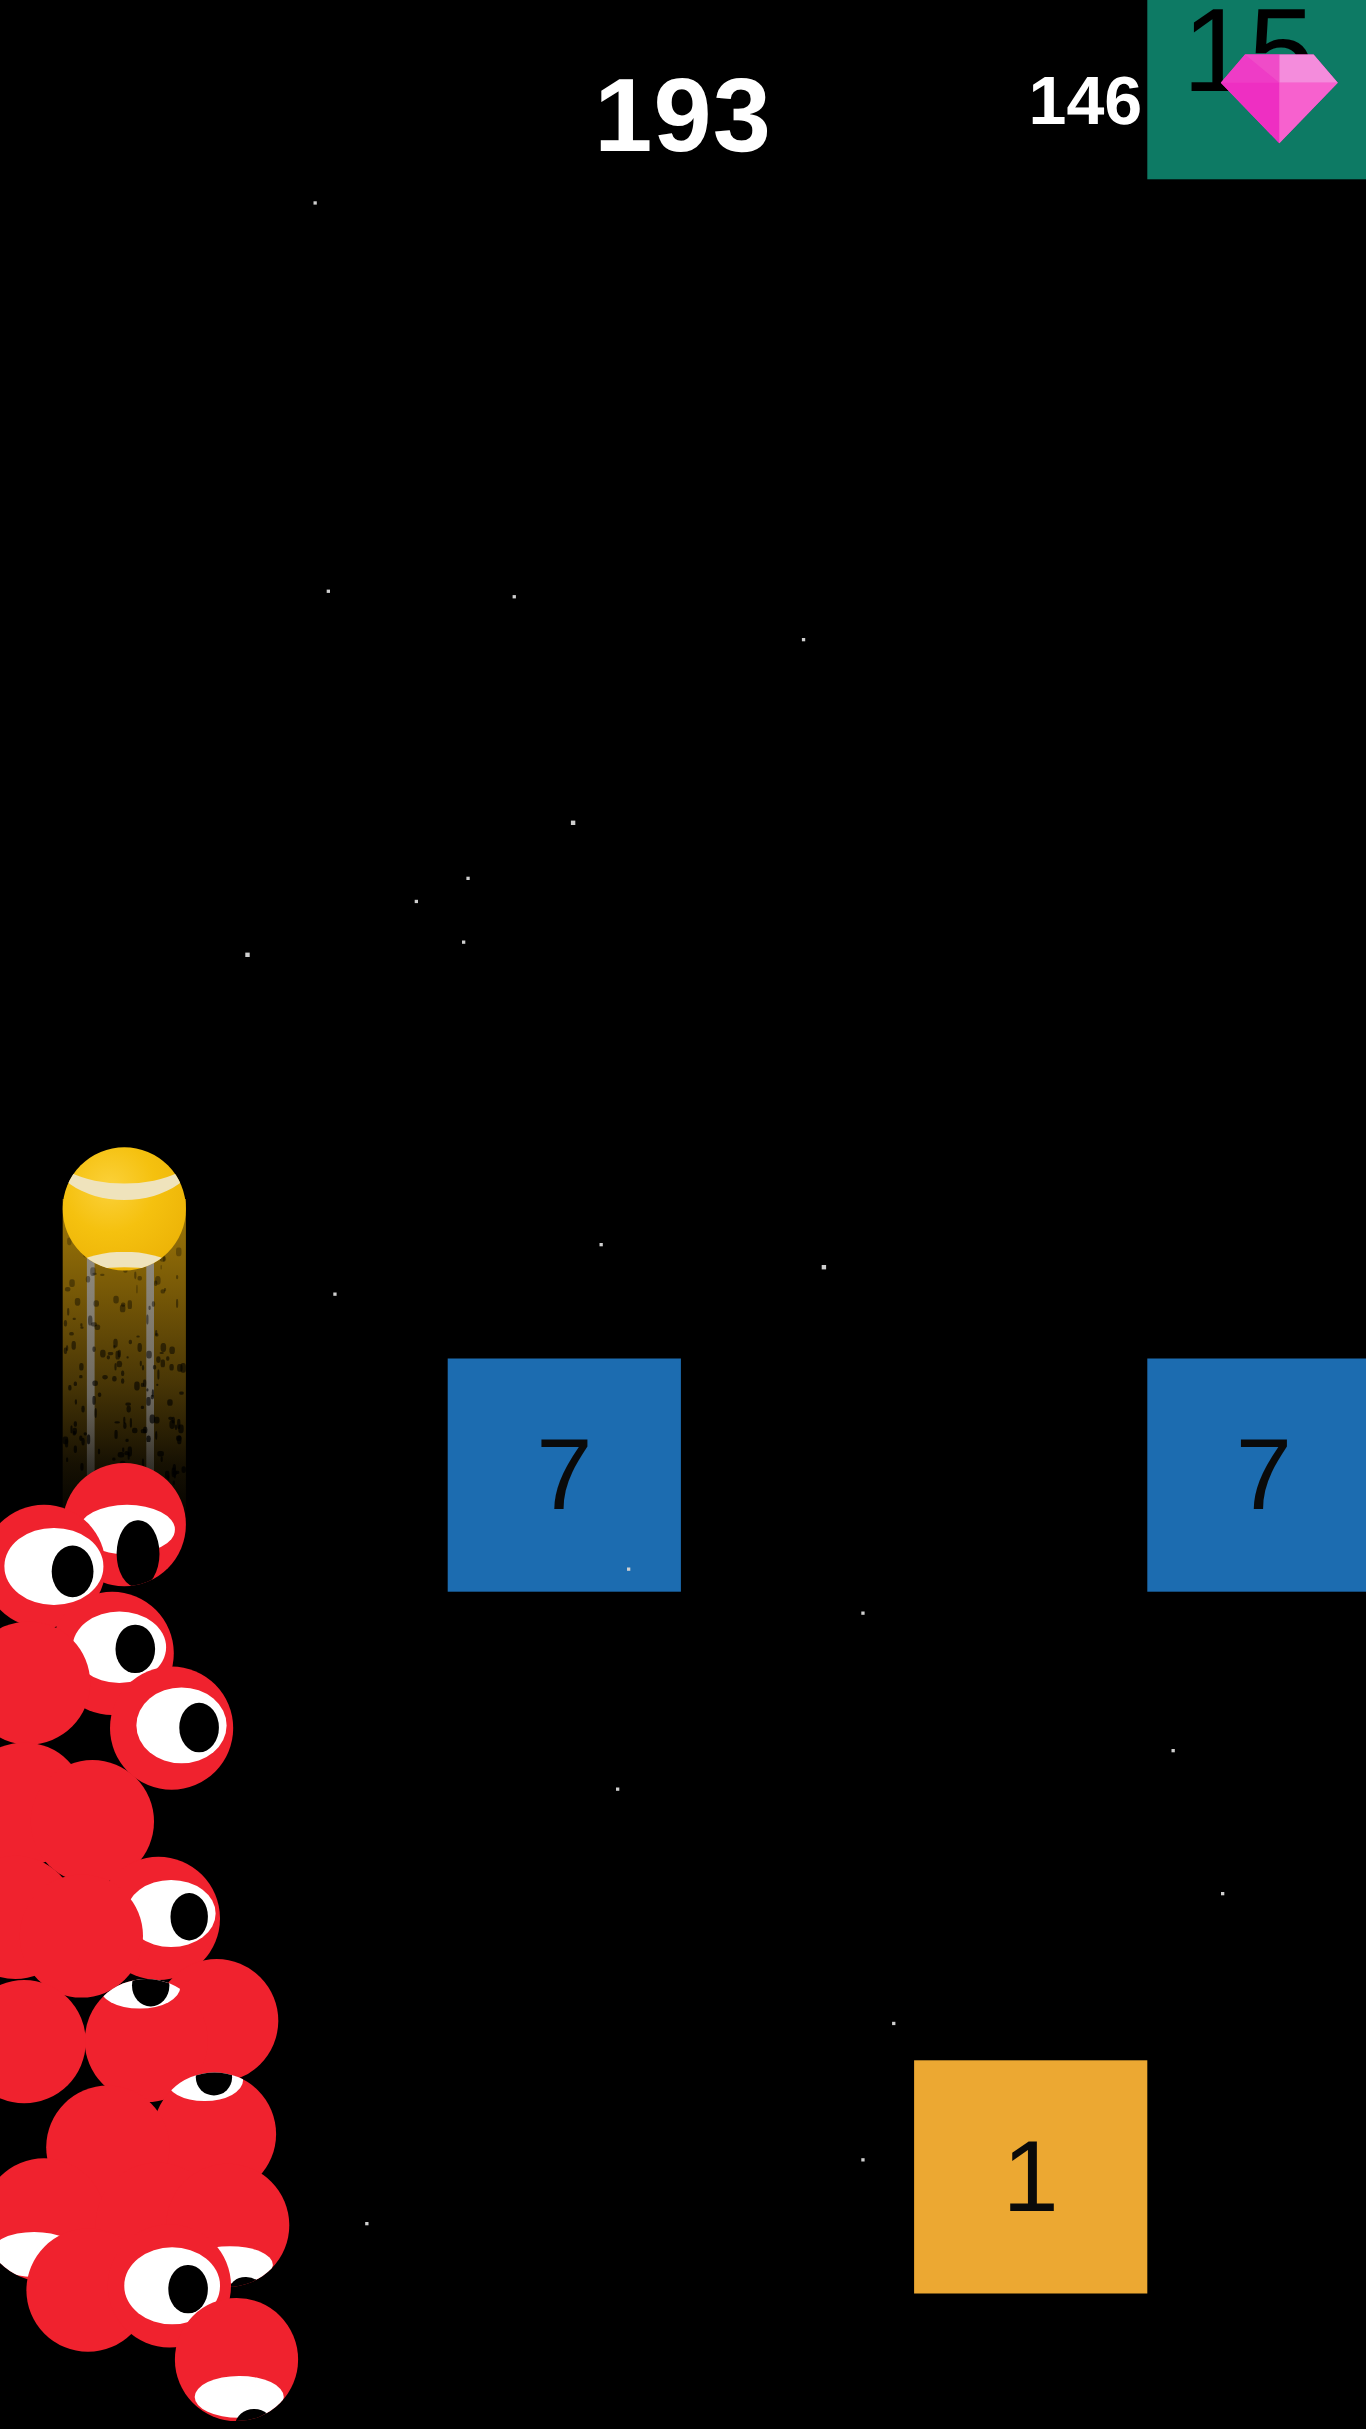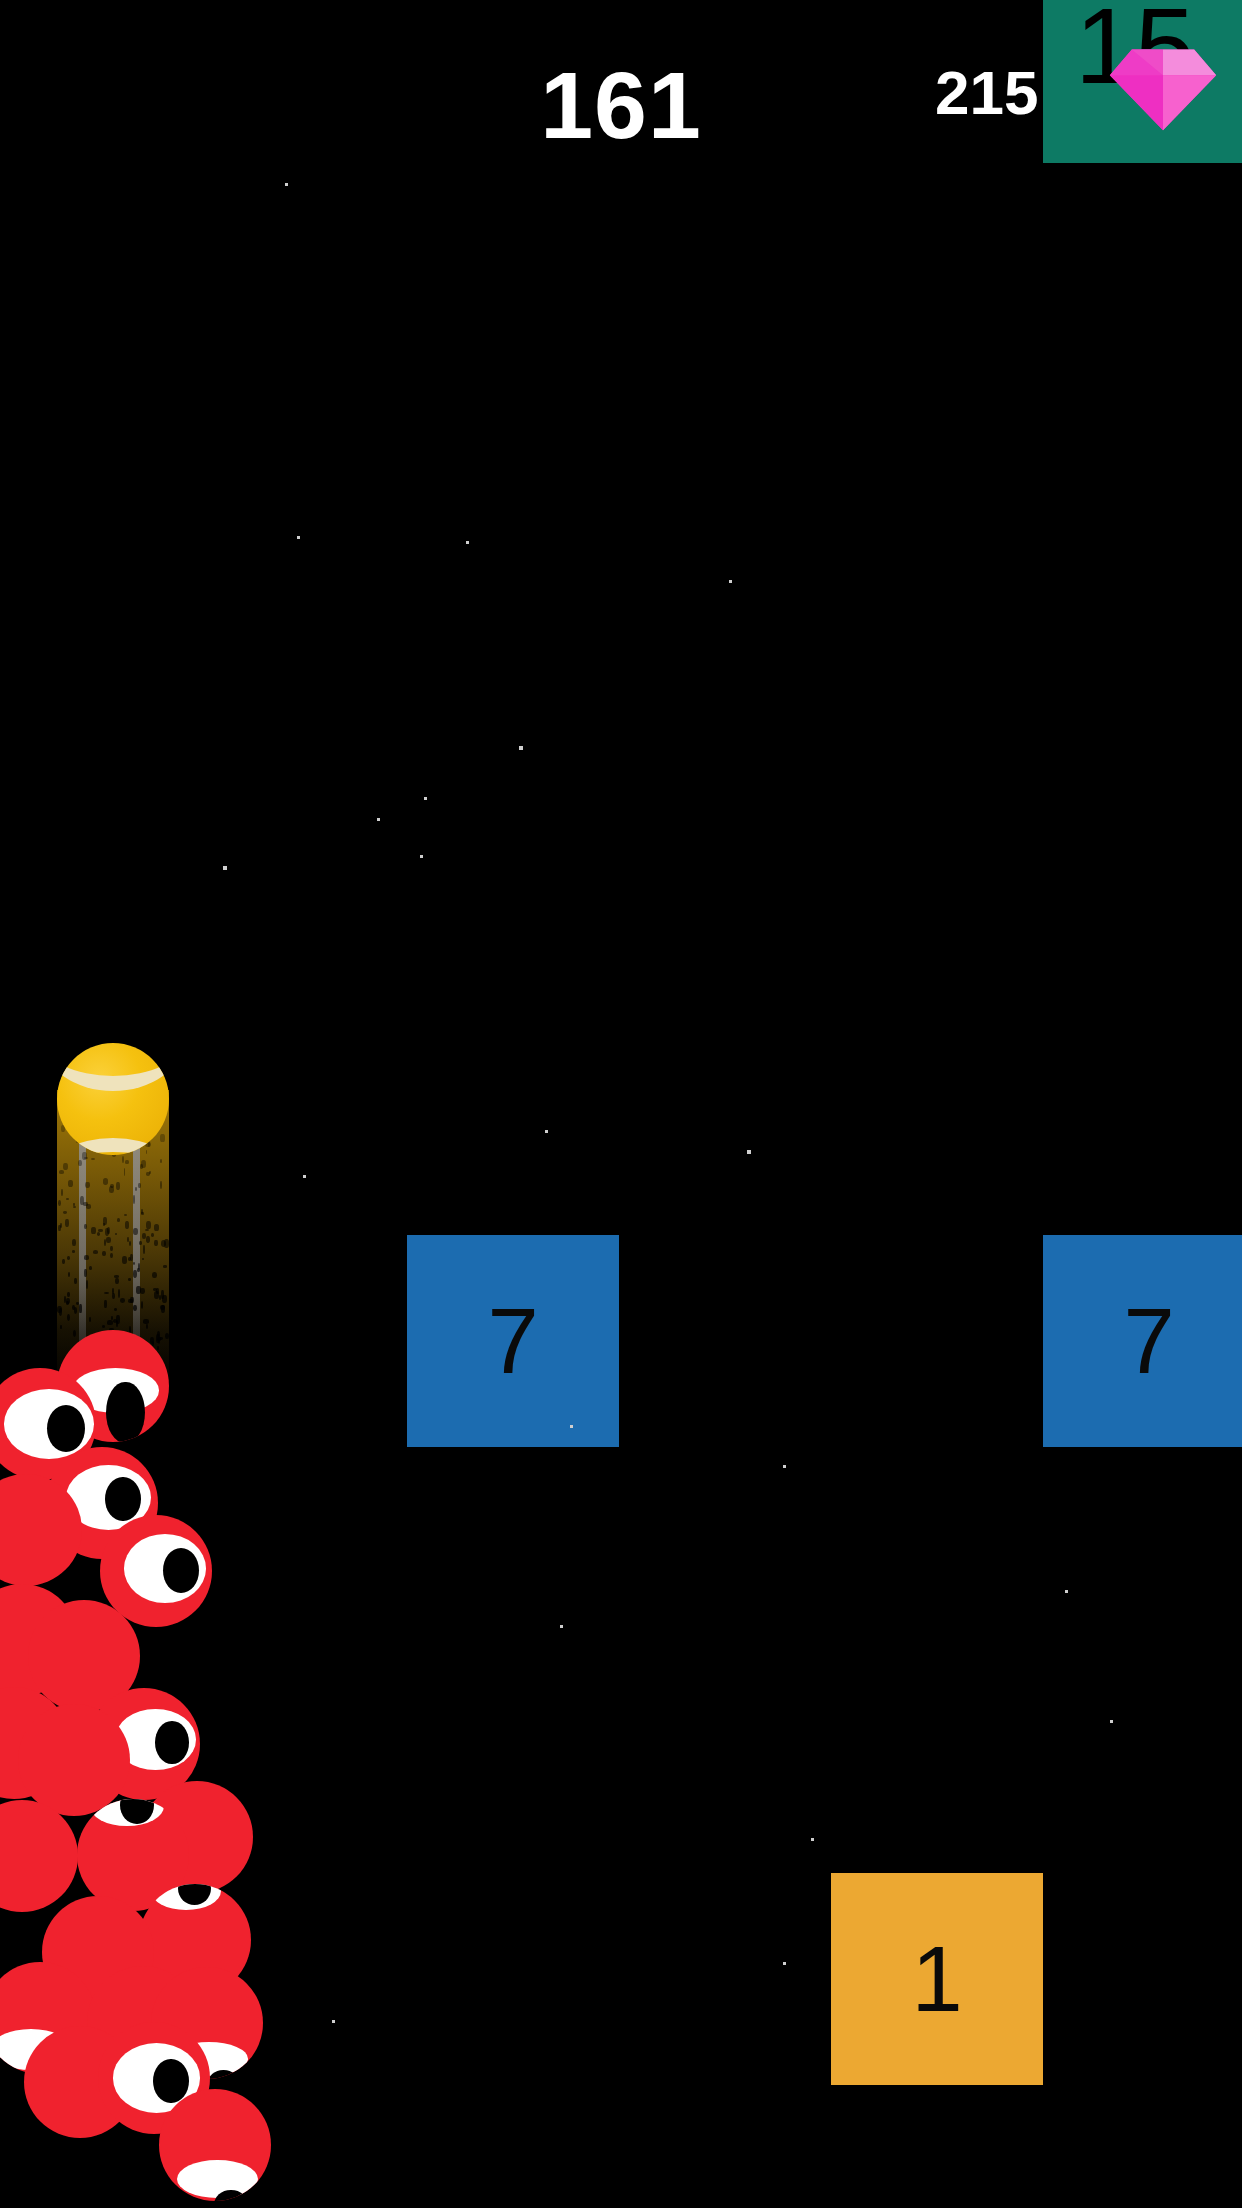--- a/index.html
+++ b/index.html
@@ -500,27 +500,27 @@
           <div class="pupil" style="width: 35.84px; height: 44.8px; left: 40.1856px; top: 15.2768px;"></div>
         </div>
       </div>
       <div class="enemy" style="left: 159px; top: 2089px; width: 112px; height: 112px;">
         <div class="eye" style="width: 80.64px; height: 38.08px; left: 17.92px; top: 70.56px;">
           <div class="pupil" style="width: 33.6px; height: 29.12px; left: 37.0944px; top: 30.464px;"></div>
         </div>
       </div>
     </div>
 
-  <div id="score">161</div>
+  <div id="score">193</div>
 
   <div id="gem-panel"></div>
   <div id="gem-count">15</div>
   <svg id="gem-icon" viewBox="0 0 120 100">
     <polygon points="26,8 94,8 118,36 60,96 2,36" fill="#F23CC0"></polygon>
     <polygon points="26,8 60,8 60,36 2,36" fill="#EE3CC6"></polygon>
     <polygon points="60,8 94,8 118,36 60,36" fill="#F48CDC"></polygon>
     <polygon points="2,36 60,36 60,96" fill="#EE2FC2"></polygon>
     <polygon points="60,36 118,36 60,96" fill="#F761CE"></polygon>
     <polygon points="26,8 60,8 60,36" fill="#F05ACB" opacity="0.55"></polygon>
   </svg>
-  <div id="coin-count">215</div>
+  <div id="coin-count">146</div>
 
 </div>
 
 </body></html>

